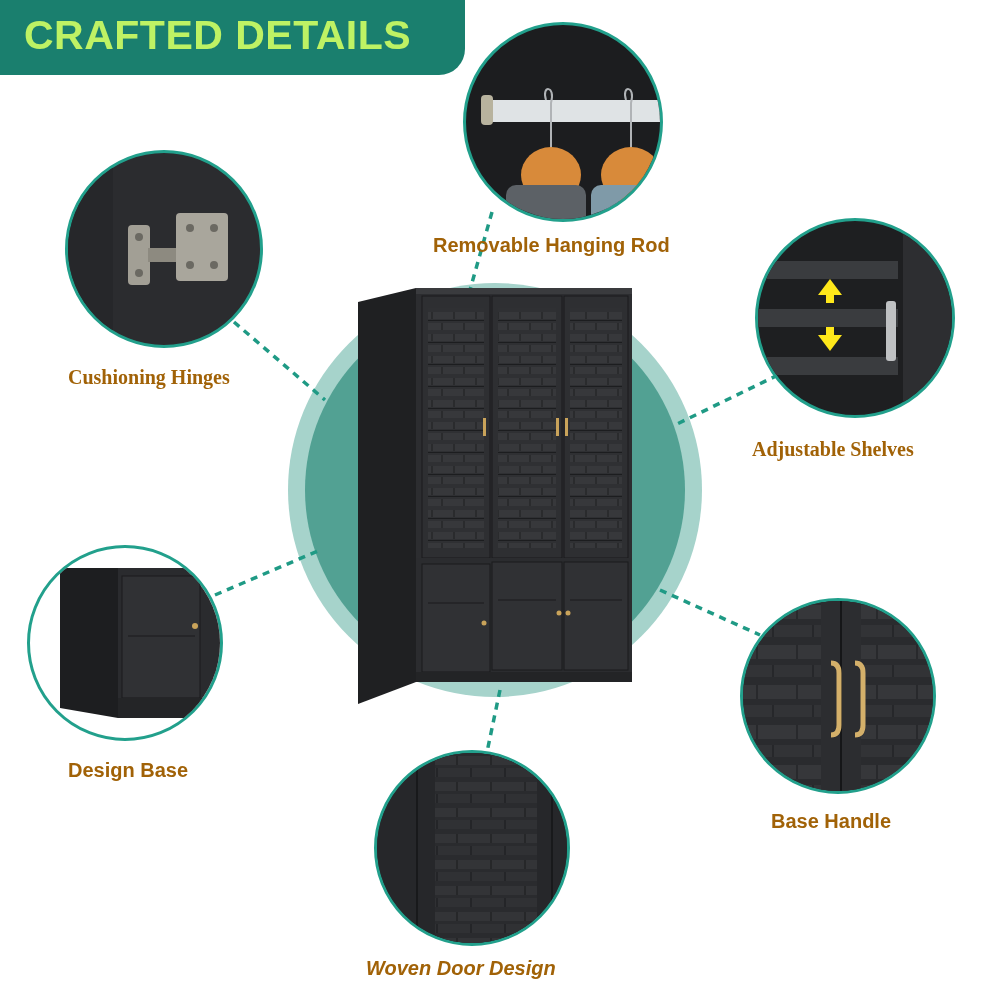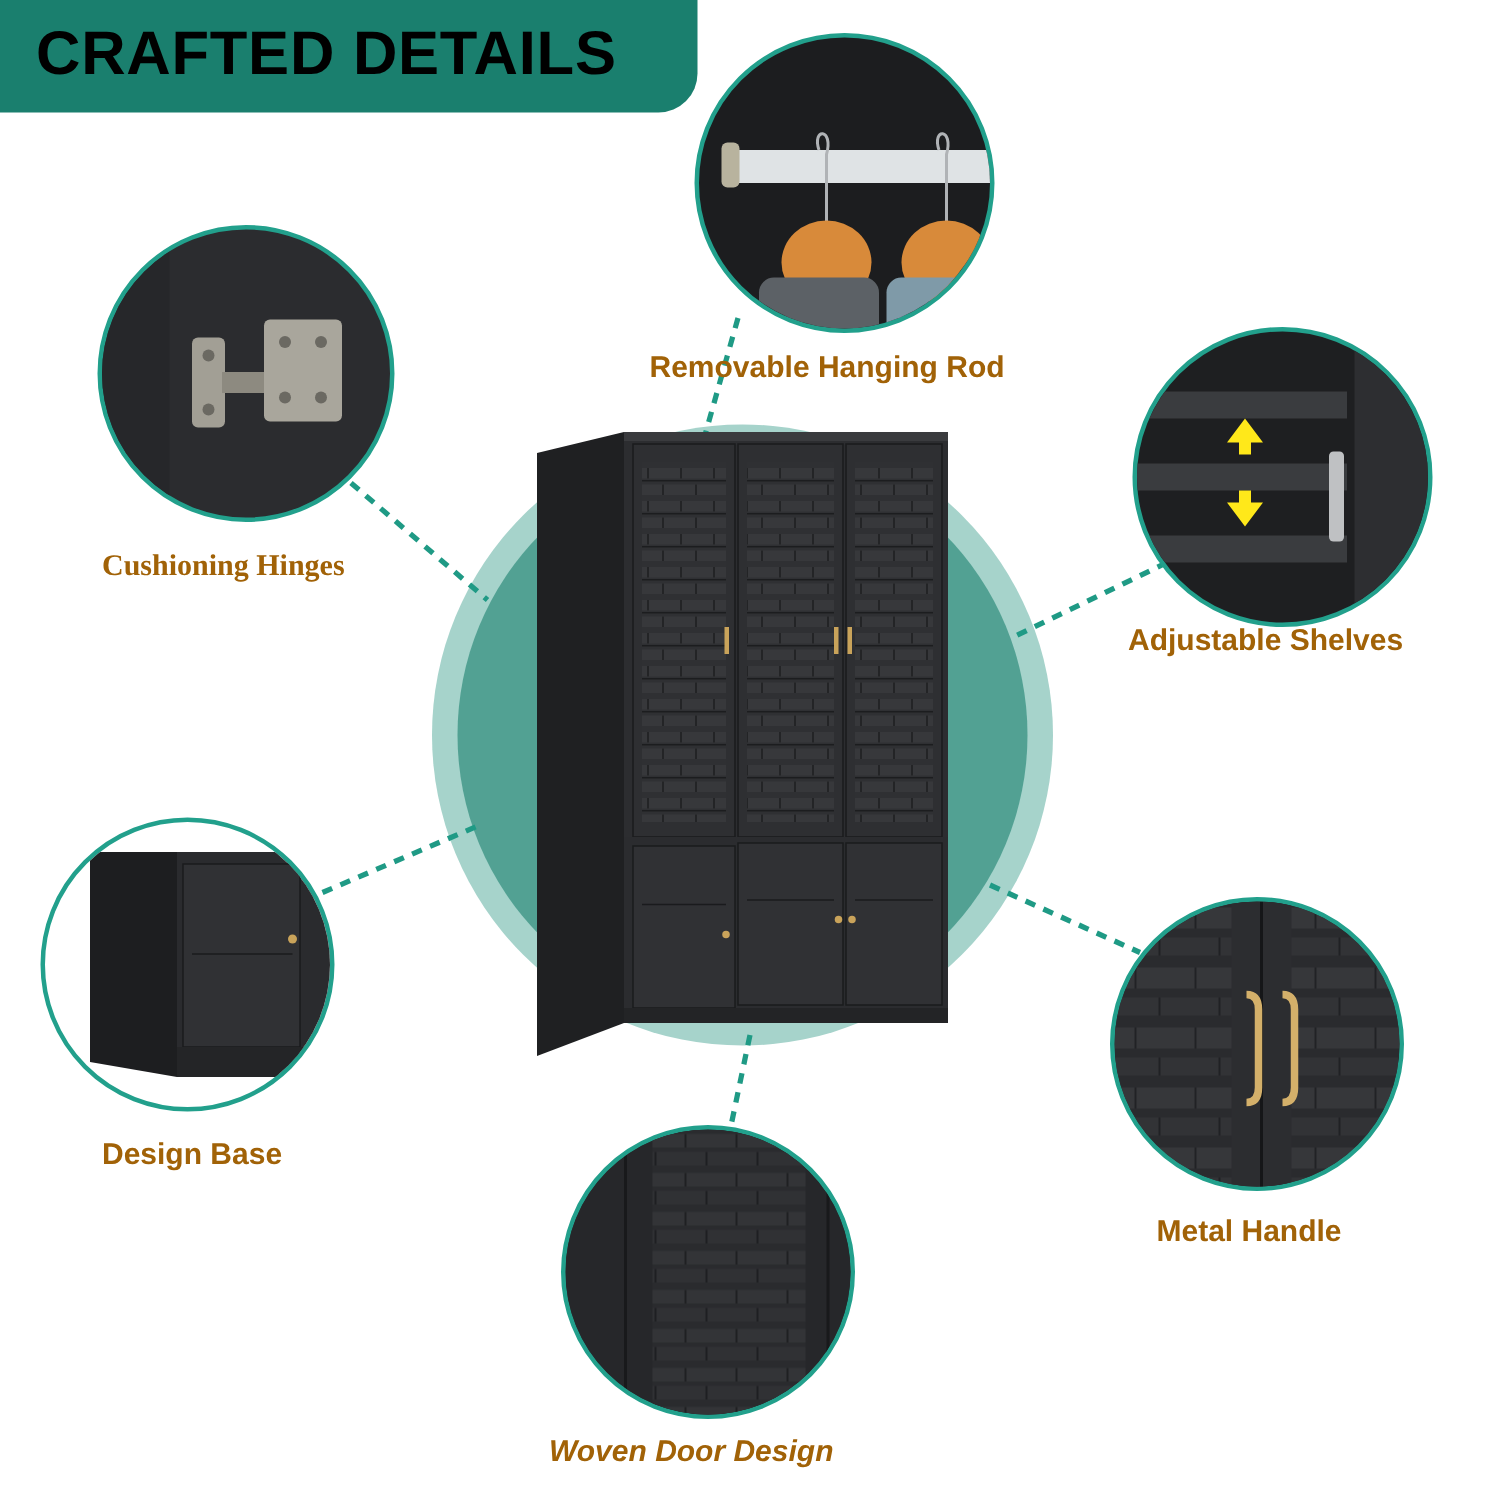--- a/index.html
+++ b/index.html
@@ -4,21 +4,21 @@
 <style>
   * { box-sizing: border-box; margin: 0; padding: 0; }
   html, body { width: 1000px; height: 1000px; background: #ffffff; overflow: hidden; }
   body { position: relative; font-family: "Liberation Sans", sans-serif; }
 
   .banner {
     position: absolute; left: 0; top: 0; width: 465px; height: 75px;
     background: #1a7f6e; border-bottom-right-radius: 26px;
   }
   .banner-title {
-    position: absolute; left: 24px; top: 12px; color: #000000;
+    position: absolute; left: 24px; top: 12px; color: #bef264;
     font-weight: bold; font-size: 41px; letter-spacing: 0.5px;
   }
 
   .bg-ring {
     position: absolute; left: 288px; top: 283px; width: 414px; height: 414px;
     border-radius: 50%; background: #a6d3cb;
   }
   .bg-disc {
     position: absolute; left: 305px; top: 300px; width: 380px; height: 380px;
     border-radius: 50%; background: #52a193;
@@ -130,21 +130,21 @@
   <svg width="200" height="200">
     <rect x="0" y="40" width="140" height="18" fill="#3a3c3f"></rect>
     <rect x="0" y="88" width="140" height="18" fill="#3a3c3f"></rect>
     <rect x="0" y="136" width="140" height="18" fill="#3a3c3f"></rect>
     <rect x="145" y="0" width="60" height="200" fill="#2d2e31"></rect>
     <rect x="128" y="80" width="10" height="60" rx="3" fill="#bfc1c3"></rect>
     <polygon points="72,58 60,74 68,74 68,82 76,82 76,74 84,74" fill="#ffe81a"></polygon>
     <polygon points="72,130 60,114 68,114 68,106 76,106 76,114 84,114" fill="#ffe81a"></polygon>
   </svg>
 </div>
-<div class="label" style="left:752px;top:416px;">Adjustable Shelves</div>
+<div class="label" style="left:752px;top:438px;font-family:Liberation Serif, serif;">Adjustable Shelves</div>
 
 <div class="detail" style="left:27px;top:545px;width:196px;height:196px;background:#ffffff;">
   <svg width="196" height="196">
     <polygon points="30,20 88,20 88,170 30,160" fill="#1d1e20"></polygon>
     <rect x="88" y="20" width="108" height="150" fill="#2a2b2e"></rect>
     <rect x="92" y="28" width="78" height="122" fill="#303134" stroke="#1a1b1d"></rect>
     <line x1="98" y1="88" x2="165" y2="88" stroke="#1a1b1d"></line>
     <circle cx="165" cy="78" r="3" fill="#c9a35a"></circle>
     <rect x="88" y="150" width="108" height="20" fill="#242527"></rect>
   </svg>
@@ -162,21 +162,21 @@
         <line x1="14" y1="4" x2="14" y2="18" stroke="#1a1b1d"></line>
         <line x1="30" y1="24" x2="30" y2="36" stroke="#1a1b1d"></line>
       </pattern>
     </defs>
     <rect x="78" y="0" width="40" height="196" fill="#2c2d30"></rect>
     <line x1="98" y1="0" x2="98" y2="196" stroke="#151618" stroke-width="2"></line>
     <path d="M88 62 Q96 62 96 72 L96 124 Q96 134 88 134" stroke="#d4b06a" stroke-width="5" fill="none"></path>
     <path d="M112 62 Q120 62 120 72 L120 124 Q120 134 112 134" stroke="#d4b06a" stroke-width="5" fill="none"></path>
   </svg>
 </div>
-<div class="label" style="left:771px;top:810px;">Metal Handle</div>
+<div class="label" style="left:771px;top:810px;">Base Handle</div>
 
 <div class="detail" style="left:374px;top:750px;width:196px;height:196px;">
   <svg width="196" height="196">
     <defs>
       <pattern id="weave3" width="34" height="26" patternUnits="userSpaceOnUse">
         <rect width="34" height="26" fill="#2a2b2e"></rect>
         <rect x="0" y="3" width="34" height="9" fill="#333437"></rect>
         <rect x="0" y="15" width="34" height="9" fill="#303134"></rect>
         <line x1="12" y1="3" x2="12" y2="12" stroke="#18191b"></line>
         <line x1="26" y1="15" x2="26" y2="24" stroke="#18191b"></line>

